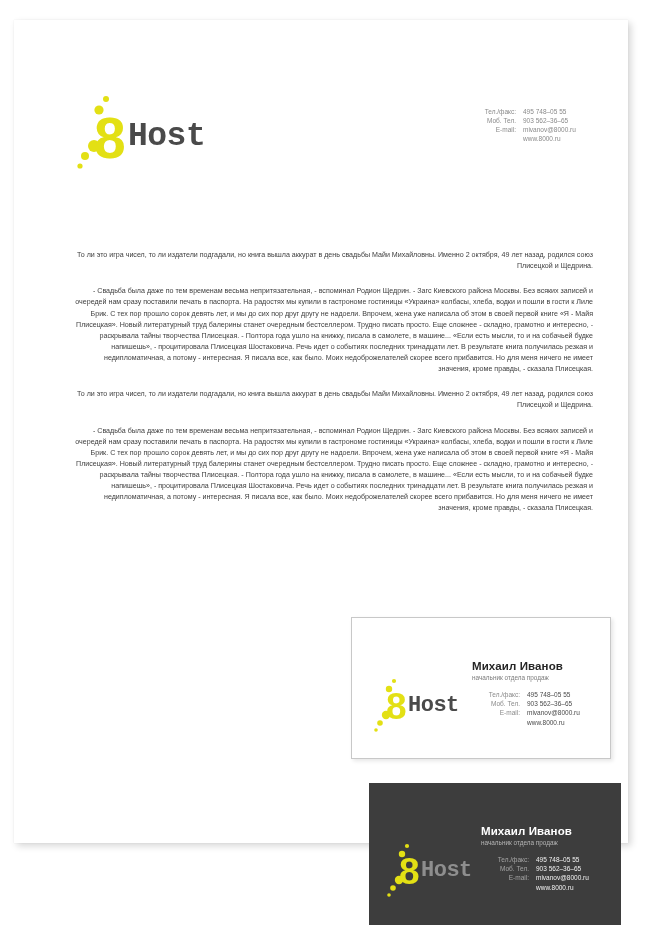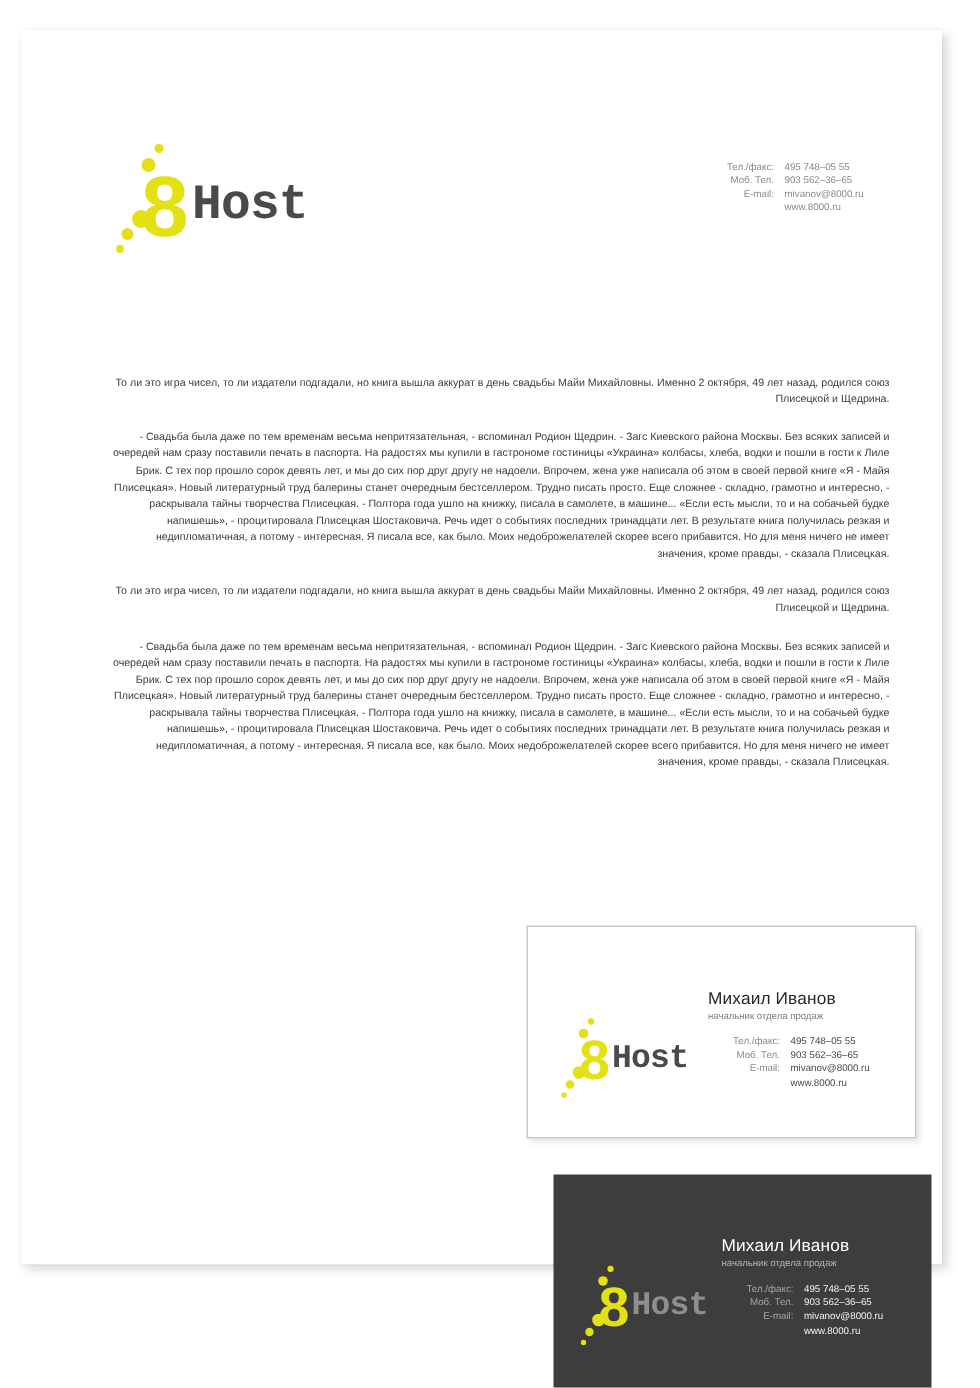--- a/index.html
+++ b/index.html
@@ -118,21 +118,21 @@
   .card-logo .word  { font-size: 22px; left: 34px; top: 19px; }
   #card-light .card-logo { left: 22px; top: 58px; }
   #card-light .card-logo .word { color: #4a4a4a; }
   #card-dark .card-logo  { left: 18px; top: 58px; }
   #card-dark .card-logo .word { color: #8e8e8e; }
 
   
   .card-person { position: absolute; }
   .card-person .pname {
     font-size: 11.5px;
-    font-weight: normal;
+    font-weight: bold;
     letter-spacing: 0.1px;
     white-space: nowrap;
   }
   .card-person .prole {
     font-size: 6.4px;
     margin-top: 2px;
     white-space: nowrap;
   }
   .card-contacts { margin-top: 9px; font-size: 6.5px; line-height: 1.42; }
   .card-contacts .lab { width: 48px; text-align: right; padding-right: 7px; }

